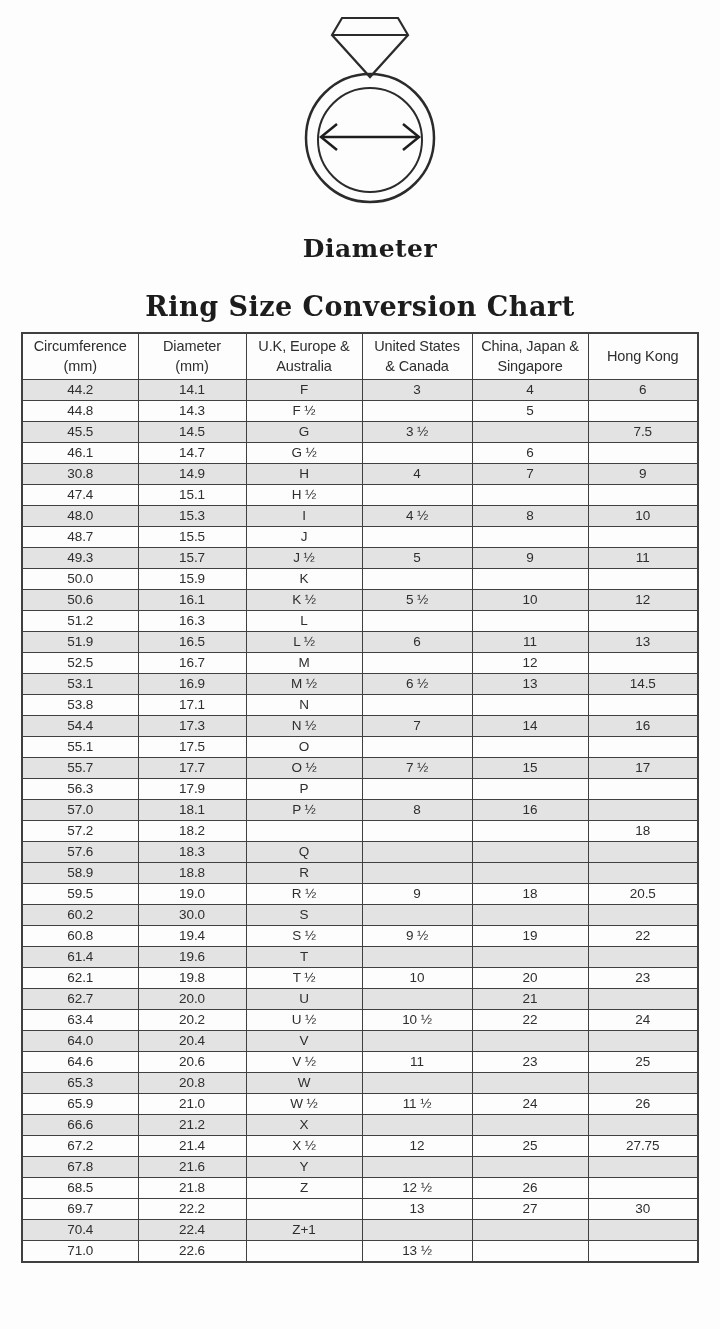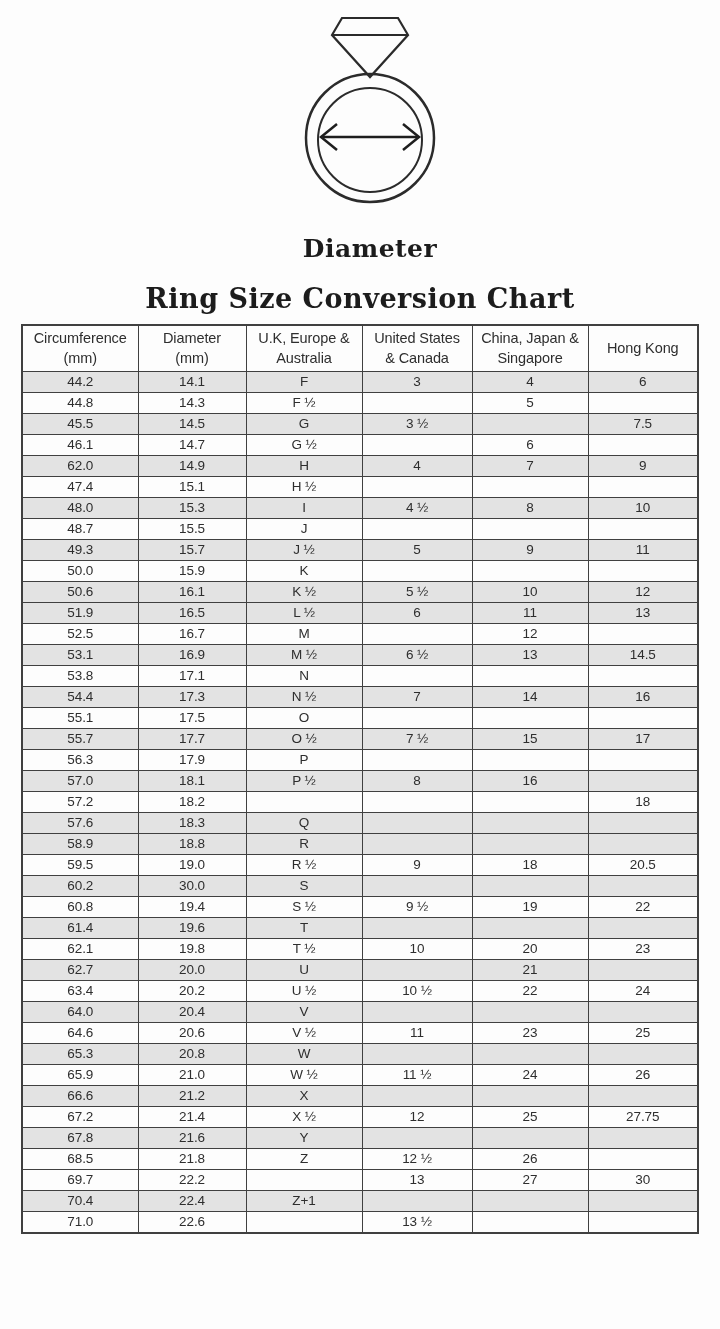--- a/index.html
+++ b/index.html
@@ -24,21 +24,21 @@
   .diagram-label {
     margin-top: 24px;
     font-family: "DejaVu Serif", "Liberation Serif", serif;
     font-weight: bold;
     font-size: 25px;
     letter-spacing: 0.5px;
     color: #1c1c1c;
     transform: translateX(10px);
   }
   .chart-title {
-    margin-top: 20px;
+    margin-top: 28px;
     font-family: "DejaVu Serif", "Liberation Serif", serif;
     font-weight: bold;
     font-size: 27px;
     letter-spacing: 0.5px;
     color: #1c1c1c;
     text-align: right;
   }
 
   table.conversion {
     margin: 10px auto 0 auto;
@@ -166,21 +166,21 @@
       </tr>
       <tr>
         <td>46.1</td>
         <td>14.7</td>
         <td>G ½</td>
         <td></td>
         <td>6</td>
         <td></td>
       </tr>
       <tr class="shaded">
-        <td>62.0</td>
+        <td>30.8</td>
         <td>14.9</td>
         <td>H</td>
         <td>4</td>
         <td>7</td>
         <td>9</td>
       </tr>
       <tr>
         <td>47.4</td>
         <td>15.1</td>
         <td>H ½</td>
@@ -221,20 +221,28 @@
         <td></td>
       </tr>
       <tr class="shaded">
         <td>50.6</td>
         <td>16.1</td>
         <td>K ½</td>
         <td>5 ½</td>
         <td>10</td>
         <td>12</td>
       </tr>
+      <tr>
+        <td>51.2</td>
+        <td>16.3</td>
+        <td>L</td>
+        <td></td>
+        <td></td>
+        <td></td>
+      </tr>
       <tr class="shaded">
         <td>51.9</td>
         <td>16.5</td>
         <td>L ½</td>
         <td>6</td>
         <td>11</td>
         <td>13</td>
       </tr>
       <tr>
         <td>52.5</td>

